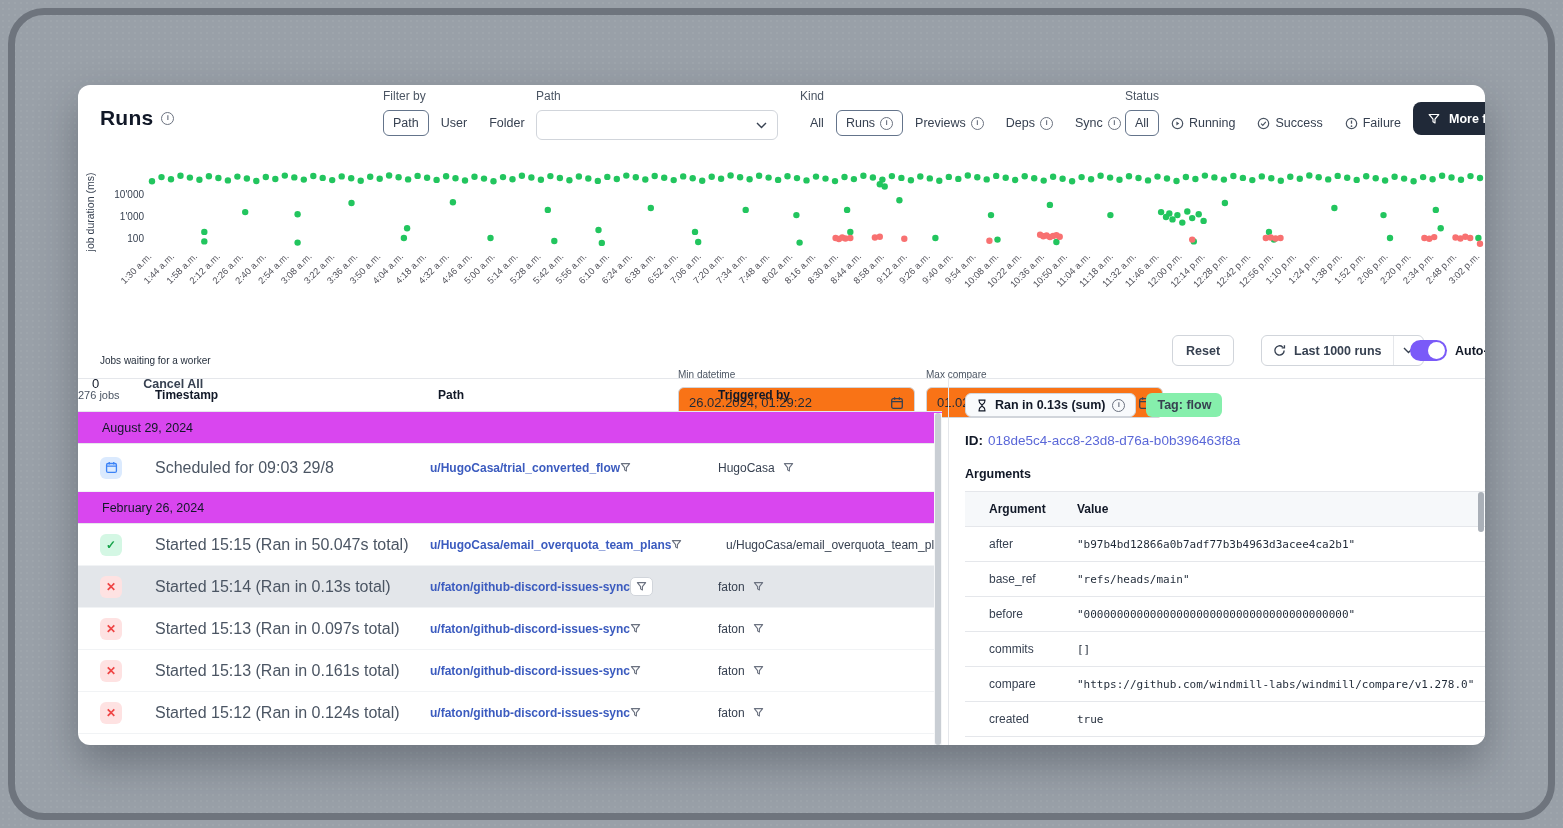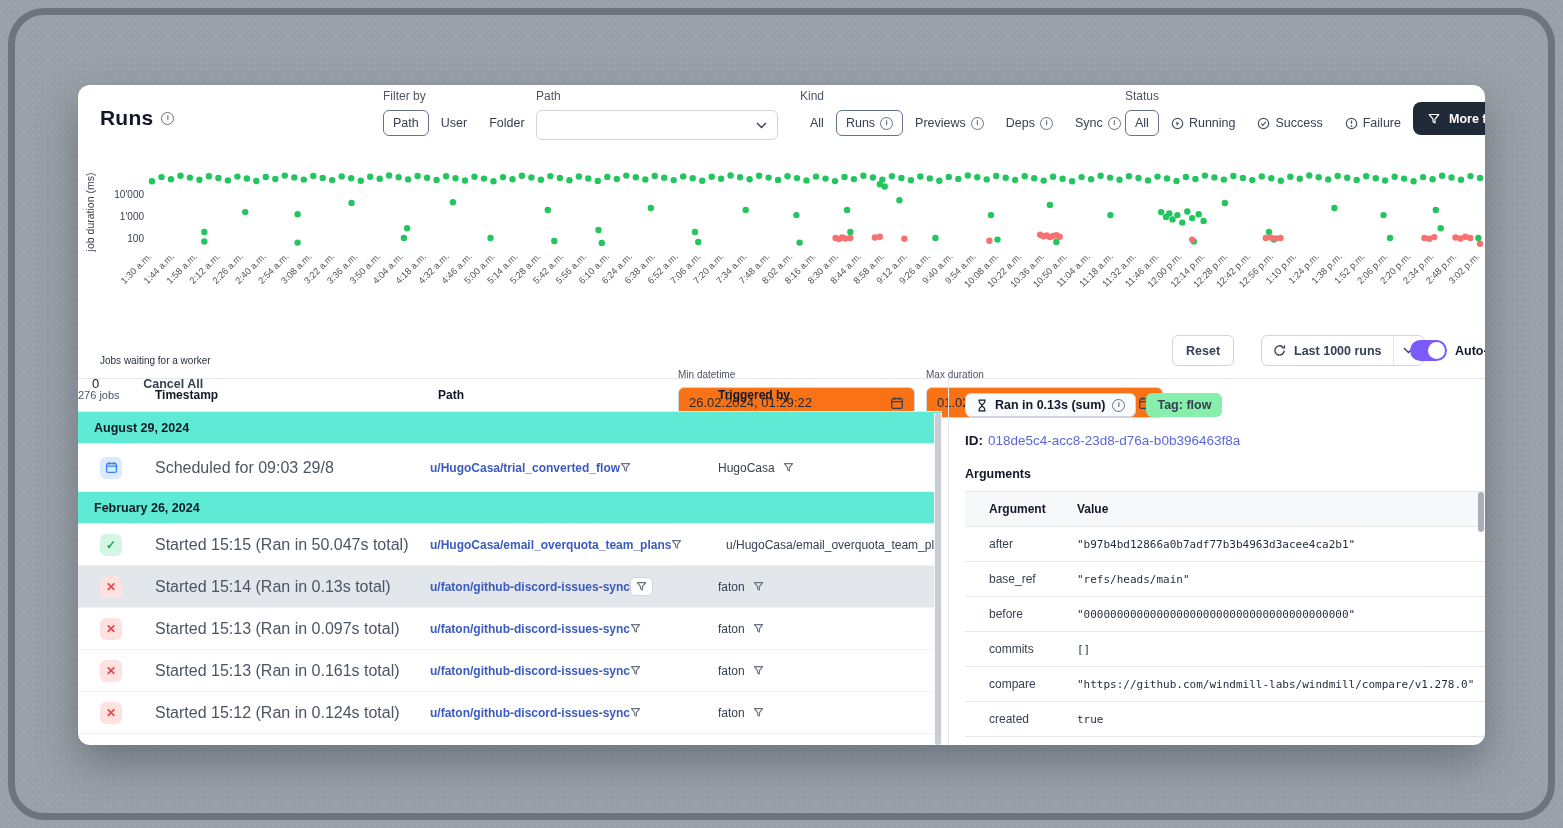--- a/index.html
+++ b/index.html
@@ -63,22 +63,22 @@
   .toggle { position:absolute; left:1332px; top:27px; width:37px; height:21px; border-radius:11px; background:#7a5af8; cursor:pointer; }
   .knob { position:absolute; right:2px; top:2px; width:17px; height:17px; border-radius:50%; background:#fff; }
   .toggle-label { position:absolute; left:1377px; top:31px; font-size:12.5px; font-weight:600; color:#111827; white-space:nowrap; }
 
   
   .runs-list { position:absolute; left:0; top:293px; width:864px; height:367px; border-top:1px solid #e5e7eb; overflow:hidden; }
   .list-header { display:grid; grid-template-columns:77px 275px 288px 1fr; align-items:center; height:33px; border-bottom:1px solid #e5e7eb; }
   .lh-count { font-size:11px; color:#4b5563; }
   .lh-col { font-size:12px; font-weight:700; color:#111827; }
   .lh-path { padding-left:8px; }
-  .date-band { height:32px; background:#5eead4; display:flex; align-items:center; padding-left:16px;
-               font-size:12.5px; font-weight:700; color:#111827; border-bottom:1px solid #e5e7eb; }
+  .date-band { height:32px; background:#d946ef; display:flex; align-items:center; padding-left:24px;
+               font-size:12.5px; font-weight:400; color:#111827; border-bottom:1px solid #e5e7eb; }
   .run-row { display:grid; grid-template-columns:77px 275px 288px 1fr; align-items:center; height:42px;
              border-bottom:1px solid #f1f3f5; cursor:pointer; }
   .run-row.tall { height:48px; }
   .run-row.selected { background:#e3e6ea; }
   .icon-cell { padding-left:22px; }
   .badge { width:22px; height:22px; border-radius:6px; display:flex; align-items:center; justify-content:center;
            font-size:12px; font-weight:700; }
   .badge.success { background:#d4f7e4; color:#16a34a; }
   .badge.failure { background:#fee2e2; color:#ef4444; }
   .badge.scheduled { background:#dbeafe; color:#3b82f6; }
@@ -514,21 +514,21 @@
       <div class="dt-input">
         <span>26.02.2024, 01:29:22</span>
         <svg width="14" height="14" viewBox="0 0 14 14" fill="none">
             <rect x="1.7" y="2.7" width="10.6" height="9.6" rx="1.6" stroke="#374151" stroke-width="1.3"></rect>
             <path d="M1.7 5.6h10.6M4.6 1.2v2.6M9.4 1.2v2.6" stroke="#374151" stroke-width="1.3"></path>
           </svg>
       </div>
     </div>
 
     <div class="dt-group" style="left:848px">
-      <div class="tlabel">Max duration</div>
+      <div class="tlabel">Max compare</div>
       <div class="dt-input">
         <span>01.02.2024, 15:15:15</span>
         <svg width="14" height="14" viewBox="0 0 14 14" fill="none">
             <rect x="1.7" y="2.7" width="10.6" height="9.6" rx="1.6" stroke="#374151" stroke-width="1.3"></rect>
             <path d="M1.7 5.6h10.6M4.6 1.2v2.6M9.4 1.2v2.6" stroke="#374151" stroke-width="1.3"></path>
           </svg>
       </div>
     </div>
 
     <button class="btn reset-btn">Reset</button>

